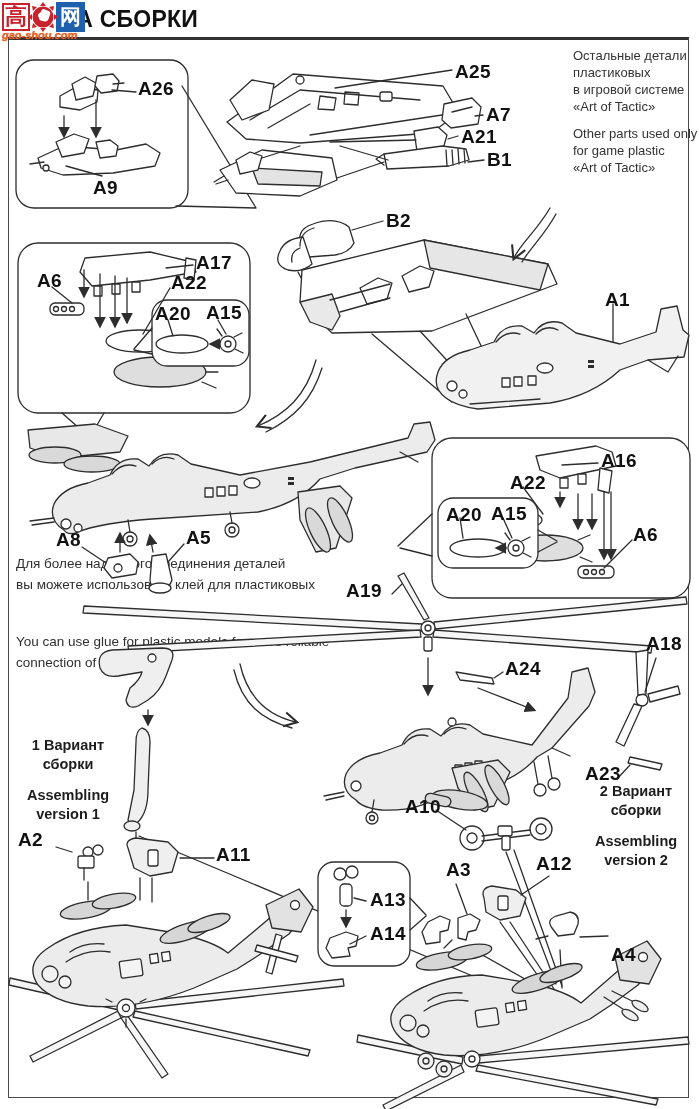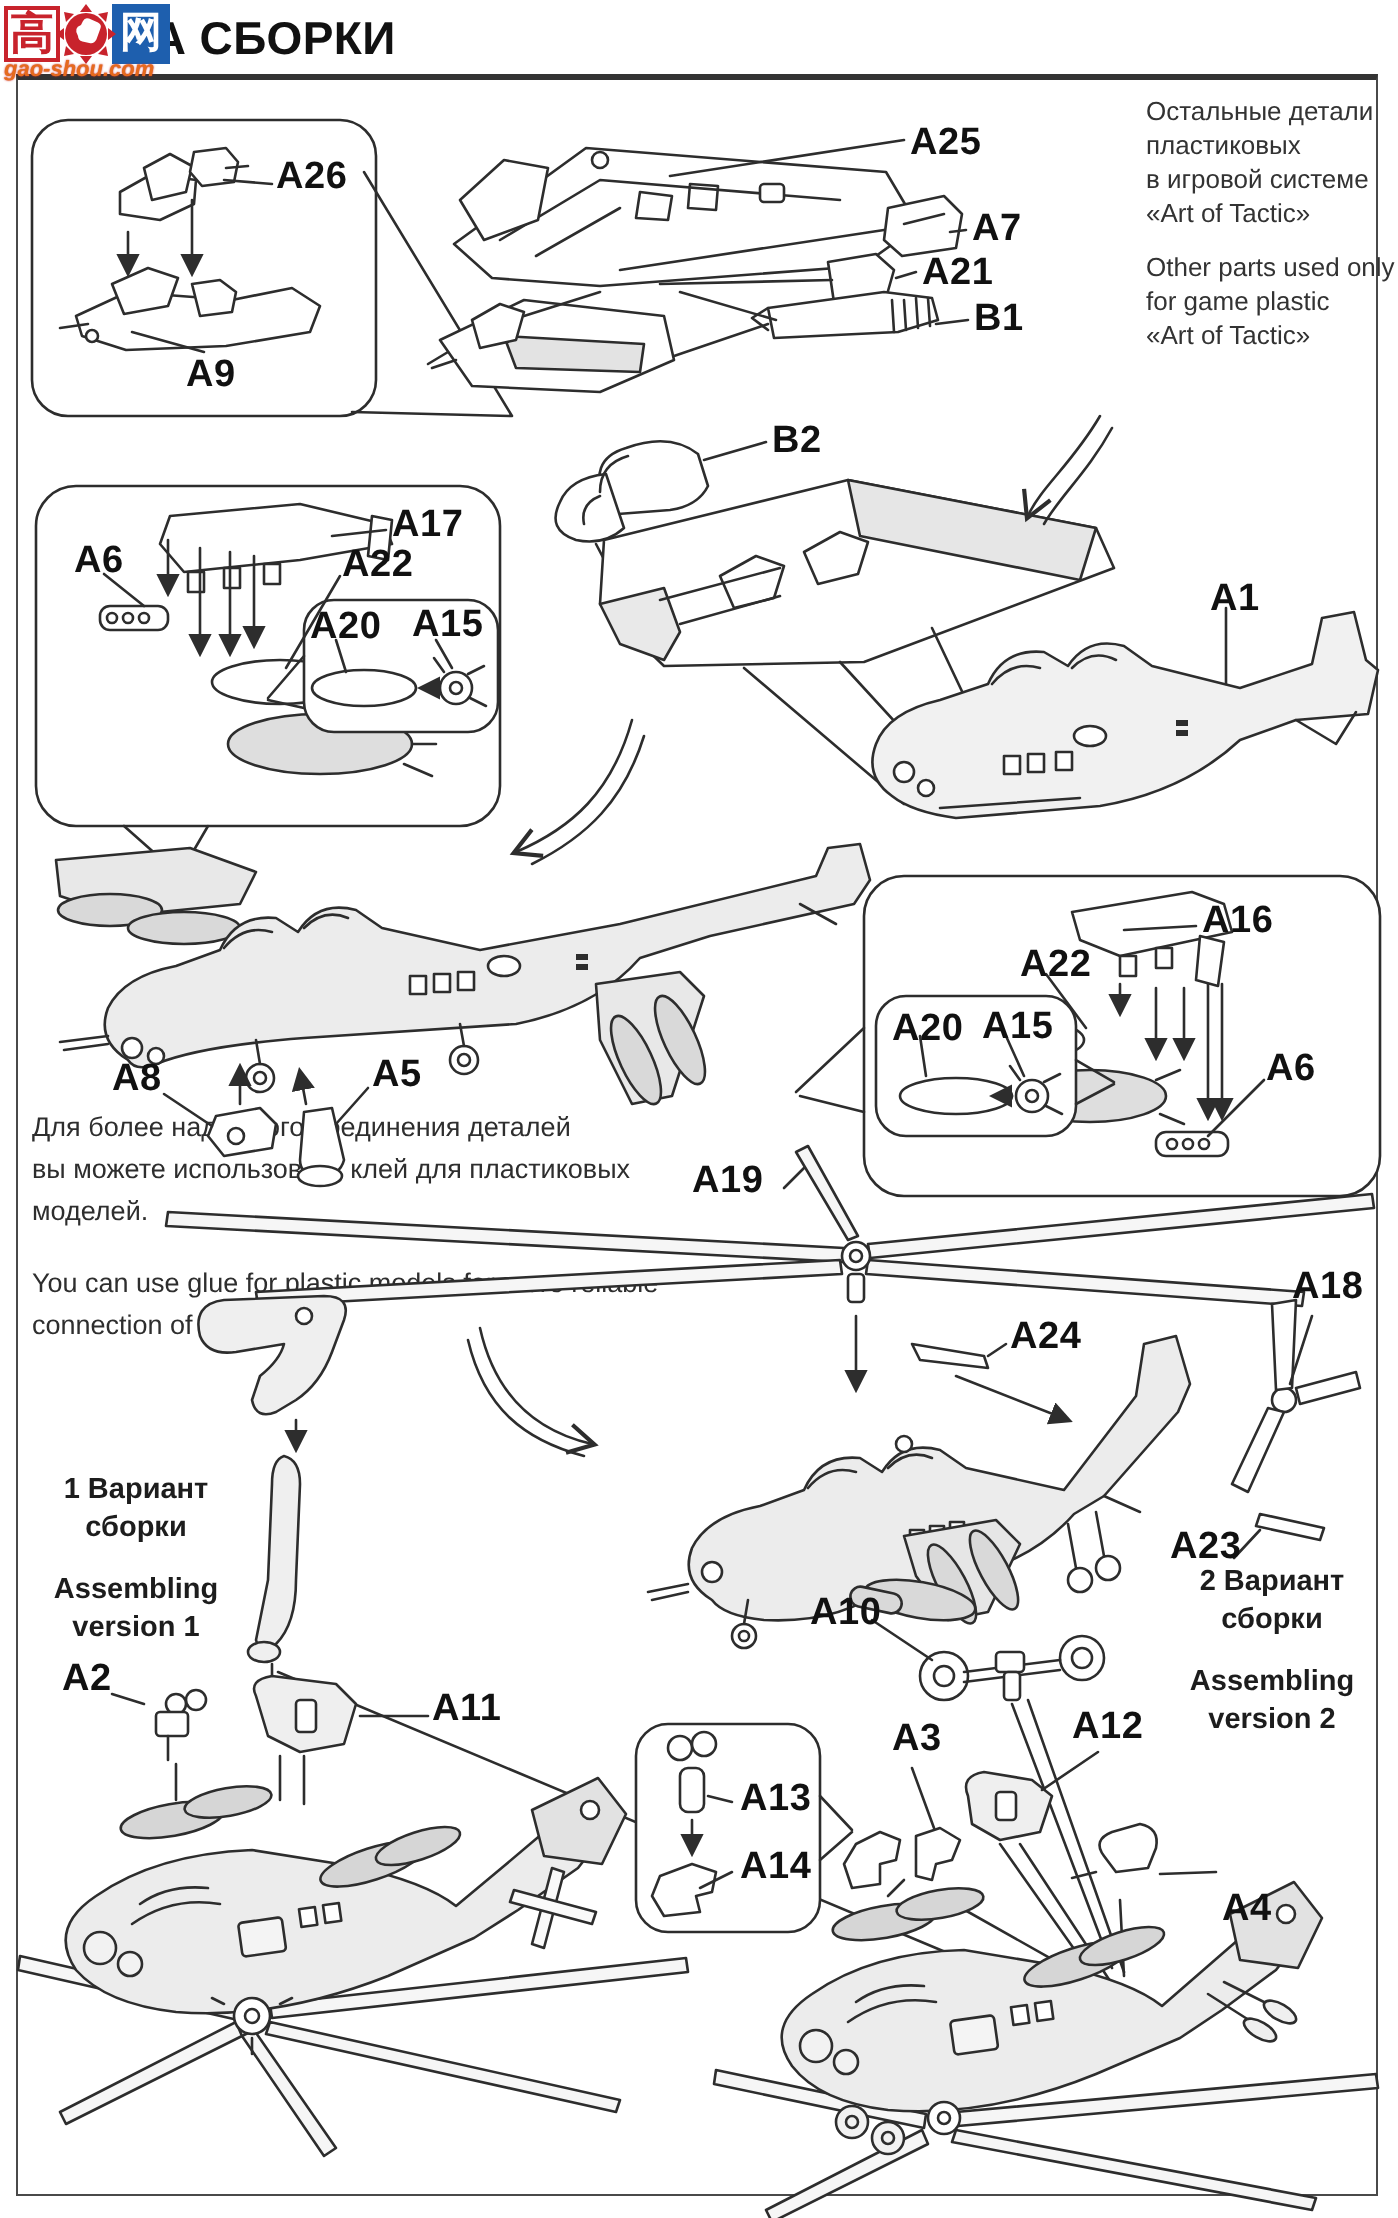--- a/index.html
+++ b/index.html
@@ -52,21 +52,20 @@
     <div>«Art of Tactic»</div>
     <div class="gap"></div>
     <div>Other parts used only</div>
     <div>for game plastic</div>
     <div>«Art of Tactic»</div>
   </div>
 
   <div class="glue" style="left:16px;top:553px;width:330px">
     <div>Для более надёжного соединения деталей</div>
     <div>вы можете использовать клей для пластиковых</div>
-    <div>моделей.</div>
   </div>
   <div class="glue" style="left:16px;top:631px;width:350px">
     <div>You can use glue for plastic models for more reliable</div>
     <div>connection of details.</div>
   </div>
 
   <div class="vtext" style="left:18px;top:736px;width:100px">
     <div>1 Вариант</div>
     <div>сборки</div>
     <div class="gap2"></div>
@@ -473,21 +472,21 @@
   <div class="pl" style="left:510px;top:472px">A22</div>
   <div class="pl" style="left:446px;top:504px">A20</div>
   <div class="pl" style="left:491px;top:503px">A15</div>
   <div class="pl" style="left:633px;top:524px">A6</div>
   <div class="pl" style="left:56px;top:529px">A8</div>
   <div class="pl" style="left:186px;top:527px">A5</div>
   <div class="pl" style="left:346px;top:580px">A19</div>
   <div class="pl" style="left:505px;top:658px">A24</div>
   <div class="pl" style="left:646px;top:633px">A18</div>
   <div class="pl" style="left:585px;top:763px">A23</div>
-  <div class="pl" style="left:31px;top:829px">A2</div>
+  <div class="pl" style="left:18px;top:829px">A2</div>
   <div class="pl" style="left:216px;top:844px">A11</div>
   <div class="pl" style="left:405px;top:796px">A10</div>
   <div class="pl" style="left:370px;top:889px">A13</div>
   <div class="pl" style="left:370px;top:923px">A14</div>
   <div class="pl" style="left:446px;top:859px">A3</div>
   <div class="pl" style="left:536px;top:853px">A12</div>
   <div class="pl" style="left:611px;top:944px">A4</div>
 
 </div>
 

